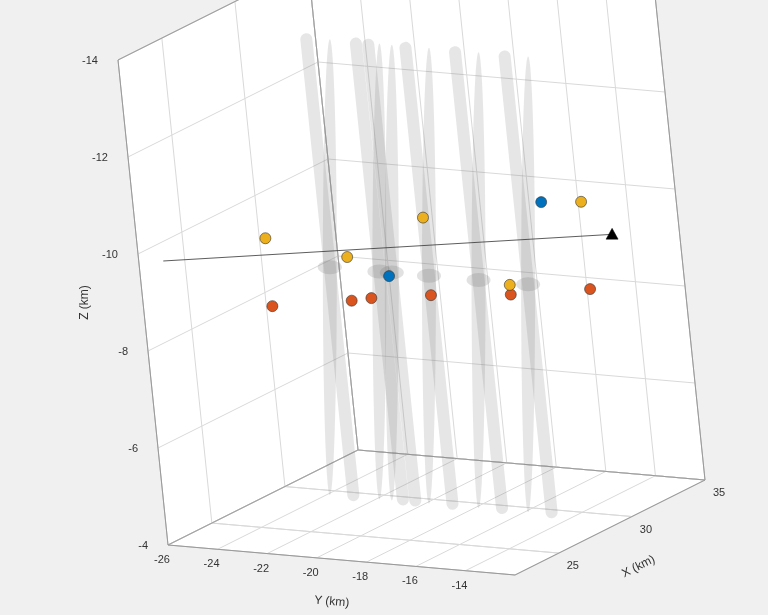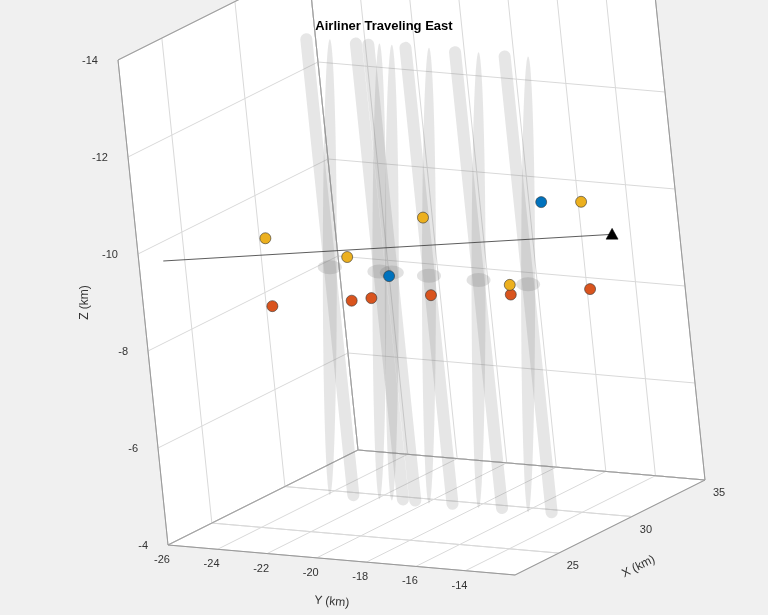--- a/index.html
+++ b/index.html
@@ -32,21 +32,20 @@
   }
   .tick-label {
     font-size: 11px;
     fill: #333;
   }
 </style>
 </head>
 <body>
 
 <div id="stage">
-  <div id="title">Airliner Traveling East</div>
   <svg id="plot" width="768" height="615">
       <g>
         <polygon points="118,60 308,-35 358,450 168,545" fill="#ffffff" stroke="#bfbfbf" opacity="1"></polygon>
         <polygon points="308,-35 655,-5 705,480 358,450" fill="#ffffff" stroke="#bfbfbf" opacity="1"></polygon>
         <polygon points="168,545 358,450 705,480 515,575" fill="#ffffff" stroke="#bfbfbf" opacity="1"></polygon>
       </g>
       <g>
         <line x1="118" y1="60" x2="308" y2="-35" stroke="#d9d9d9" stroke-width="1" opacity="1"></line>
         <line x1="308" y1="-35" x2="655" y2="-5" stroke="#d9d9d9" stroke-width="1" opacity="1"></line>
         <line x1="128" y1="157" x2="318" y2="62" stroke="#d9d9d9" stroke-width="1" opacity="1"></line>

